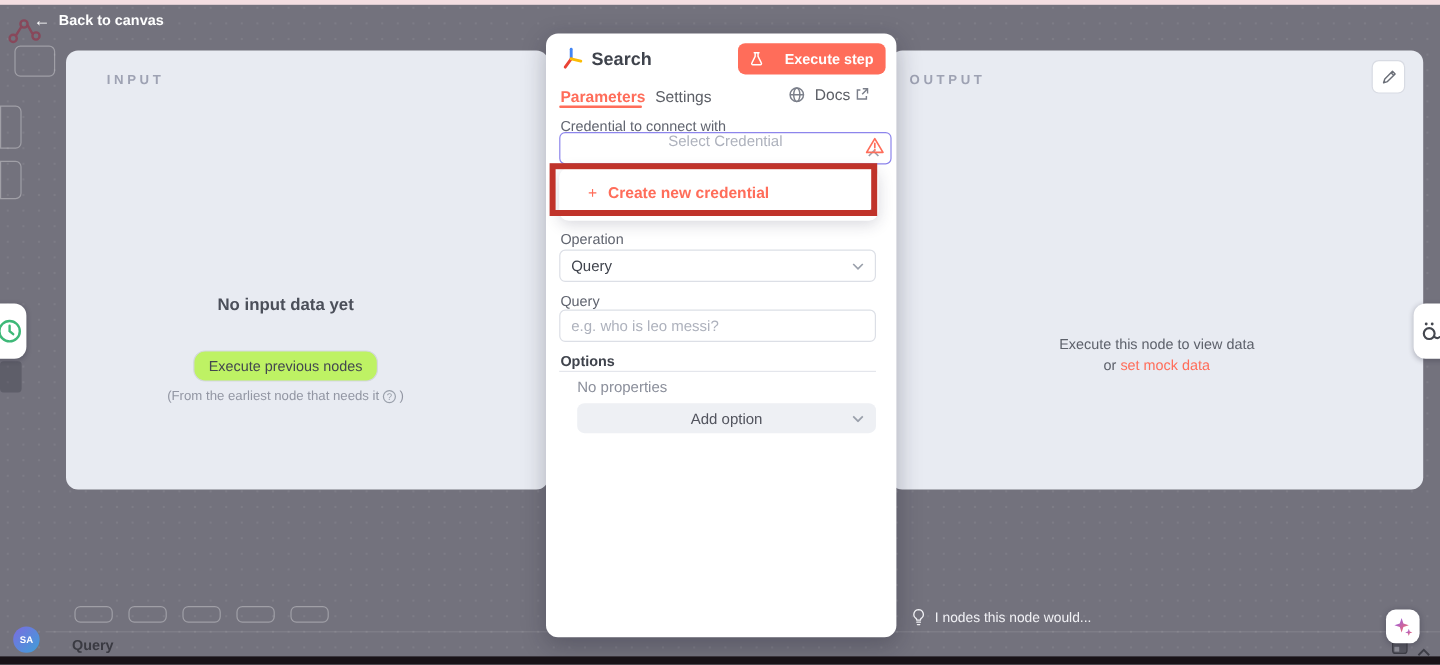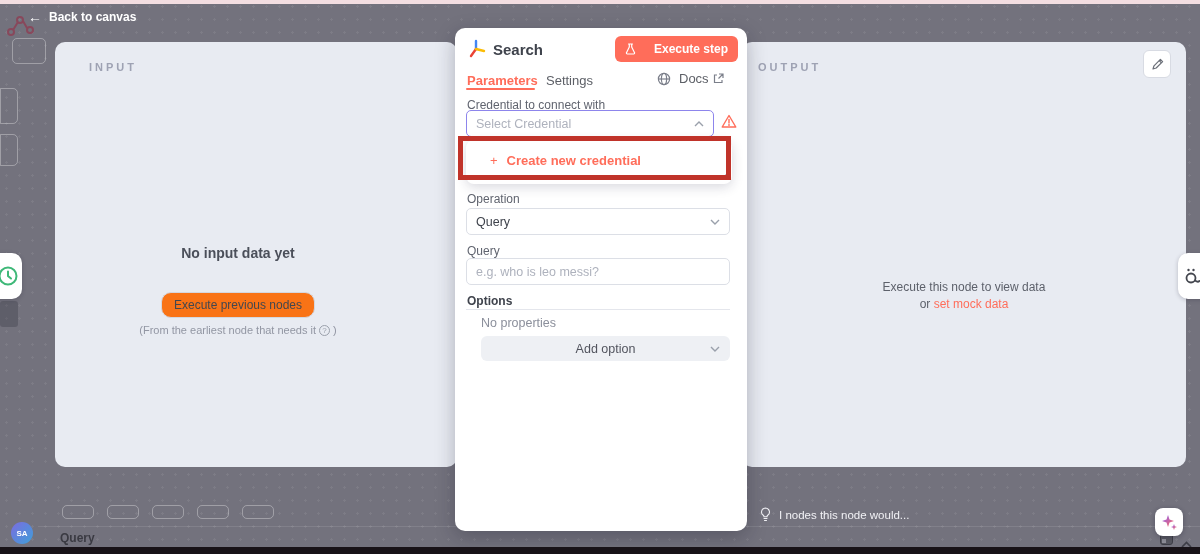--- a/index.html
+++ b/index.html
@@ -18,30 +18,30 @@
   .ghost { position:absolute; border:1px solid rgba(255,255,255,0.32); border-radius:5px; }
   .ghost-dark { position:absolute; background:rgba(25,25,35,0.22); border-radius:3px; }
   .bottom-line { position:absolute; left:38px; top:526px; width:1162px; height:1px; background:rgba(255,255,255,0.10); }
 
   
   .back-btn { position:absolute; left:28px; top:10px; color:#fff; font-size:12px; font-weight:700;
     display:flex; align-items:center; gap:7px; cursor:pointer; z-index:5; }
   .back-arrow { font-size:14px; font-weight:400; line-height:1; }
 
   
-  .panel { position:absolute; top:42px; height:425px; background:#e8ebf2; border-radius:10px; }
+  .panel { position:absolute; top:42px; height:366px; background:#e8ebf2; border-radius:10px; }
   .input-panel { left:55px; width:402px; }
   .output-panel { left:742px; width:444px; }
   .panel-label { position:absolute; left:34px; top:19px; font-size:11px; font-weight:700;
     letter-spacing:3px; color:#9ea2b3; }
   .output-panel .panel-label { left:16px; }
 
   .input-empty { position:absolute; left:0; top:203px; width:366px; text-align:center; }
   .input-empty-title { font-size:14px; font-weight:700; color:#4b4f5a; }
-  .exec-prev-btn { display:inline-block; margin-top:31px; padding:5px 12px; background:#f97316;
+  .exec-prev-btn { display:inline-block; margin-top:31px; padding:5px 12px; background:#bef264;
     border:1px solid #d4d7e0; border-radius:10px; font-size:12px; color:#43474f; cursor:pointer;text-align:center; }
   .input-hint { margin-top:6px; font-size:11px; color:#9296a3; display:flex; justify-content:center; align-items:center; gap:3px; }
   .help-circle { display:inline-flex; width:11px; height:11px; border:1px solid #9aa0ab; border-radius:50%;
     font-size:8px; color:#9aa0ab; align-items:center; justify-content:center; }
 
   .output-empty { position:absolute; left:0; top:237px; width:100%; text-align:center; font-size:12px; color:#5d616b; line-height:17px; }
   .mock-link { color:#ff6d5a; cursor:pointer; }
 
   .pencil-btn { position:absolute; right:15px; top:8px; width:28px; height:28px; background:#fff;
     border:1px solid #d8dbe3; border-radius:6px; display:flex; align-items:center; justify-content:center; cursor:pointer; }
@@ -67,21 +67,21 @@
   .tab-underline { position:absolute; left:11px; top:60px; width:69px; height:2px; background:#ff6d5a; border-radius:1px; }
   .globe-wrap { position:absolute; left:202px; top:44px; cursor:pointer; }
   .docs-link { position:absolute; left:224px; top:43px; font-size:13px; color:#5c5f66; display:flex;
     align-items:center; gap:4px; cursor:pointer; }
 
   .field-label { position:absolute; left:12px; font-size:12px; color:#60646f; }
   .select-box { position:absolute; left:11px; width:264px; height:27px; border:1px solid #dcdfe6; border-radius:5px;
     background:#fff; display:flex; align-items:center; padding:0 9px; font-size:12.5px; color:#3f434c; cursor:pointer; }
   .select-box .caret { margin-left:auto; }
   .placeholder { color:#aeb2bd; }
-  .cred-select { width:248px; border:1.5px solid #8d85ec; }
+  .cred-select { width:277px; border:1.5px solid #8d85ec;flex-direction:column; }
   .warn-icon { position:absolute; left:266px; top:86px; }
 
   .dropdown { position:absolute; left:11px; top:112px; width:266px; height:44px; background:#fff;
     border-radius:8px; box-shadow:0 3px 12px rgba(40,40,70,.18); z-index:2; }
   .dropdown-item { position:absolute; left:24px; top:13px; font-size:13px; font-weight:600; color:#ff6d5a;
     cursor:pointer; display:flex; gap:9px; }
   .dropdown-item .plus { font-weight:400; }
   .grip { position:absolute; right:5px; bottom:6px; width:7px; height:7px;
     background:repeating-linear-gradient(135deg,#c9ccd4 0 1px,transparent 1px 3px);
     clip-path:polygon(100% 0,100% 100%,0 100%); }

